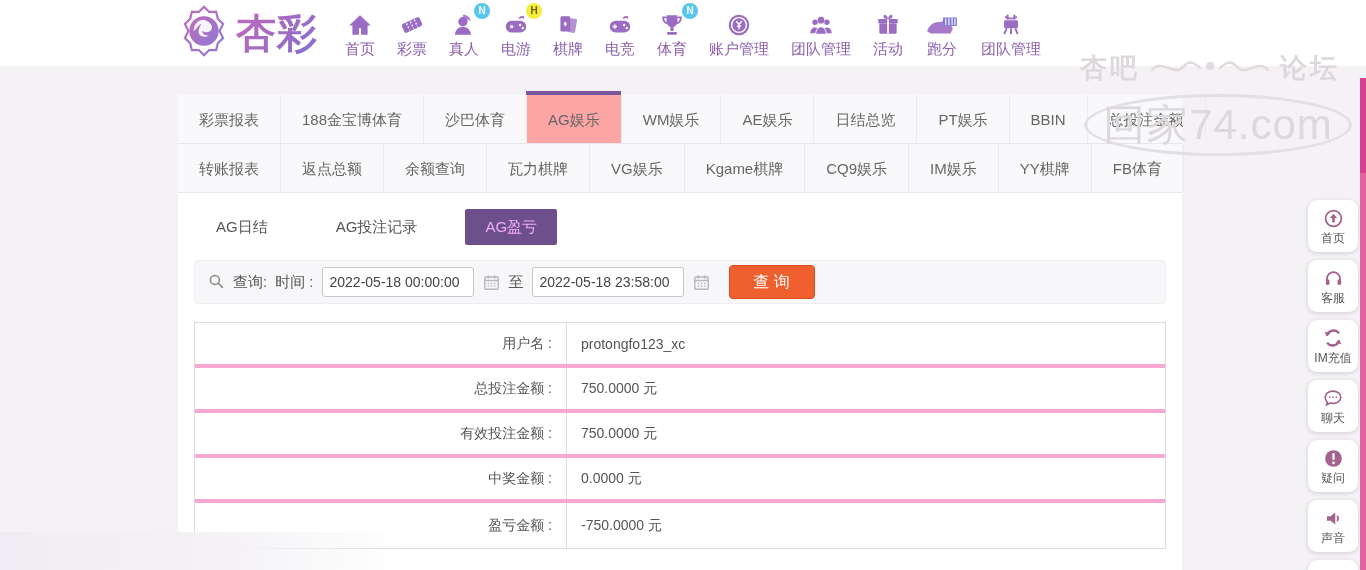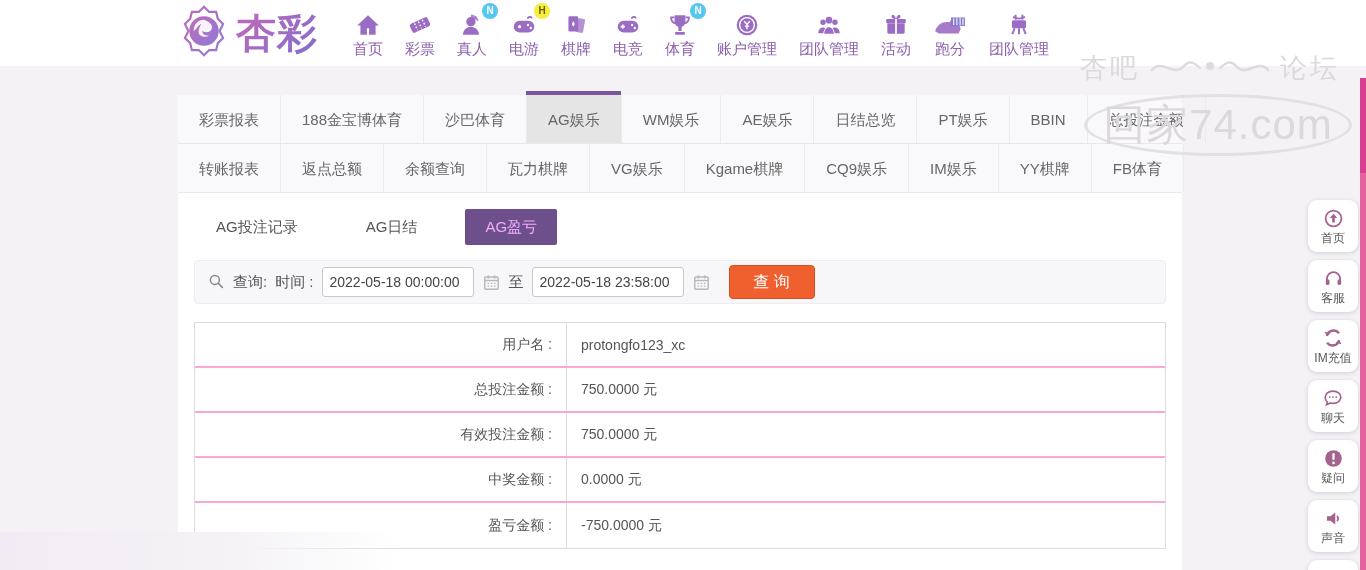--- a/index.html
+++ b/index.html
@@ -7,67 +7,67 @@
     --btn-orange:#f05f2e; --scroll-pink:#e4639f; --side-icon:#a4638f; --wm-gray:#dcd8dc;
     --page-bg:#f4f2f5; --tab-bg:#f9f8fa; --tab-border:#eceaef; --text-gray:#666;
   }
   *{box-sizing:border-box}
   html,body{margin:0;padding:0}
   body{width:1366px;height:570px;position:relative;overflow:hidden;background:var(--page-bg);
        font-family:"Liberation Sans","DejaVu Sans",sans-serif;}
   
   .topbar{position:absolute;top:0;left:0;right:0;height:66px;background:#fff;display:flex;
           align-items:center;padding-left:178px;z-index:5}
-  .logo{display:flex;align-items:center;gap:6px;margin-right:24px;cursor:pointer}
+  .logo{display:flex;align-items:center;gap:6px;margin-right:16px;cursor:pointer}
   .logo-text{font-size:40px;font-weight:bold;background:linear-gradient(135deg,#c identity,#c568b8,#7f6fd0);
              background:linear-gradient(135deg,#c568b8,#7f6fd0);-webkit-background-clip:text;
              background-clip:text;color:transparent;letter-spacing:1px}
   .nav-items{display:flex;align-items:center}
   .nav-item{display:flex;flex-direction:column;align-items:center;margin:0 11px;position:relative;cursor:pointer}
   .nav-icon{height:30px;display:flex;align-items:flex-end;color:var(--icon-purple)}
   .nav-label{font-size:15px;color:var(--nav-purple);margin-top:2px;white-space:nowrap}
   .badge{position:absolute;top:-5px;right:-11px;width:16px;height:16px;border-radius:50%;
          font-size:10px;font-weight:bold;display:flex;align-items:center;justify-content:center}
   .badge.blue{background:#56c7ef;color:#fff}
   .badge.yellow{background:#f6ee3e;color:#6f5c00}
   
   .content{position:absolute;left:178px;top:95px;width:1004px;bottom:0;background:#fff;z-index:1}
   .tabs{display:flex;background:var(--tab-bg);border-bottom:1px solid #e9e6ec;height:49px}
   .tab{padding:0 21px;line-height:49px;font-size:15px;color:var(--text-gray);
        border-right:1px solid var(--tab-border);cursor:pointer;white-space:nowrap;position:relative}
-  .tab.active{background:#e5e5e5}
+  .tab.active{background:#fca5a5}
   .tab.active::before{content:"";position:absolute;top:-4px;left:-1px;right:0;height:4px;background:var(--accent)}
   .subtabs{display:flex;gap:28px;margin:16px 0 0 18px}
   .subtab{padding:0 20px;height:36px;line-height:36px;font-size:15px;color:#555;cursor:pointer;border-radius:2px}
   .subtab.active{background:var(--subtab-bg);color:#f0abfc}
   .querybar{margin:15px 16px 0;background:#f7f6f8;border:1px solid #efedf0;border-radius:4px;height:44px;
             display:flex;align-items:center;padding:0 12px;gap:8px;font-size:15px;color:#555}
   .querybar input{width:152px;height:30px;border:1px solid #c9c6cc;border-radius:3px;padding:8px 7px;
                   font-size:14px;color:#444;font-family:inherit;background:#fff}
   .cal-btn{display:flex;align-items:center;cursor:pointer}
   .query-btn{background:var(--btn-orange);color:#fff;height:34px;width:86px;border:1px solid #dd4d1e;
              border-radius:4px;font-size:16px;margin-left:10px;cursor:pointer;font-family:inherit}
   .info-table{margin:18px 16px 0;border:1px solid #dcdcdc}
-  .irow{display:flex;height:45px;border-bottom:2px solid #f9a8d4;align-items:stretch;font-size:14px;color:#555;background:#fff}
+  .irow{display:flex;height:45px;border-bottom:4px solid #f9a8d4;align-items:stretch;font-size:14px;color:#555;background:#fff}
   .irow:last-child{border-bottom:none}
   .irow .ilabel{width:372px;border-right:1px solid #dcdcdc;display:flex;align-items:center;
                 justify-content:flex-end;padding-right:14px}
   .irow .ivalue{display:flex;align-items:center;padding-left:14px}
   
   .side{position:absolute;right:8px;top:200px;width:50px;display:flex;flex-direction:column;gap:8px;z-index:30}
   .side-item{background:#fff;border-radius:9px;box-shadow:0 1px 4px rgba(60,40,70,.18);
              padding:7px 2px 5px;display:flex;flex-direction:column;align-items:center;gap:1px;cursor:pointer}
   .side-item .s-icon{color:var(--side-icon);height:22px;display:flex;align-items:center}
   .side-item .s-label{font-size:12px;color:#555;white-space:nowrap}
   
   .scrollbar{position:absolute;right:0;top:78px;bottom:0;width:6px;background:var(--scroll-pink);z-index:40}
   .scrollbar .thumb{position:absolute;top:0;left:0;right:0;height:95px;background:#d83f90}
   
   .wm{pointer-events:none;z-index:20;color:var(--wm-gray)}
-  .wm-top{position:absolute;top:50px;right:26px;font-size:27px;font-weight:normal;letter-spacing:3px;
+  .wm-top{position:absolute;top:50px;right:26px;font-size:27px;font-weight:bold;letter-spacing:3px;
           display:flex;align-items:center;gap:10px}
   .wm-site{position:absolute;top:94px;right:14px;width:268px;height:62px;border:3px solid #e3dfe3;
            border-radius:50%;display:flex;align-items:center;justify-content:center;
            font-size:42px;font-weight:normal;letter-spacing:1px}
   .corner-glow{position:absolute;left:0;bottom:0;width:400px;height:38px;z-index:2;
                background:linear-gradient(90deg,#f1ecf3,#f5f3f6 60%,rgba(245,243,246,0));
                border-top-right-radius:24px;pointer-events:none}
 </style>
 </head>
 <body>
@@ -245,22 +245,22 @@
       <div class="tab">瓦力棋牌</div>
       <div class="tab">VG娱乐</div>
       <div class="tab">Kgame棋牌</div>
       <div class="tab">CQ9娱乐</div>
       <div class="tab">IM娱乐</div>
       <div class="tab">YY棋牌</div>
       <div class="tab">FB体育</div>
     </div>
 
   <div class="subtabs" id="subtabs">
+      <div class="subtab">AG日结</div>
       <div class="subtab">AG投注记录</div>
-      <div class="subtab">AG日结</div>
       <div class="subtab active">AG盈亏</div>
     </div>
 
   <div class="querybar">
     <span>
       <svg viewBox="0 0 24 24" width="18" height="18">
           <circle cx="10.5" cy="10.5" r="6" fill="none" stroke="#888" stroke-width="2"></circle>
           <path d="M15 15l5.5 5.5" stroke="#888" stroke-width="2" stroke-linecap="round"></path>
         </svg>
     </span>

